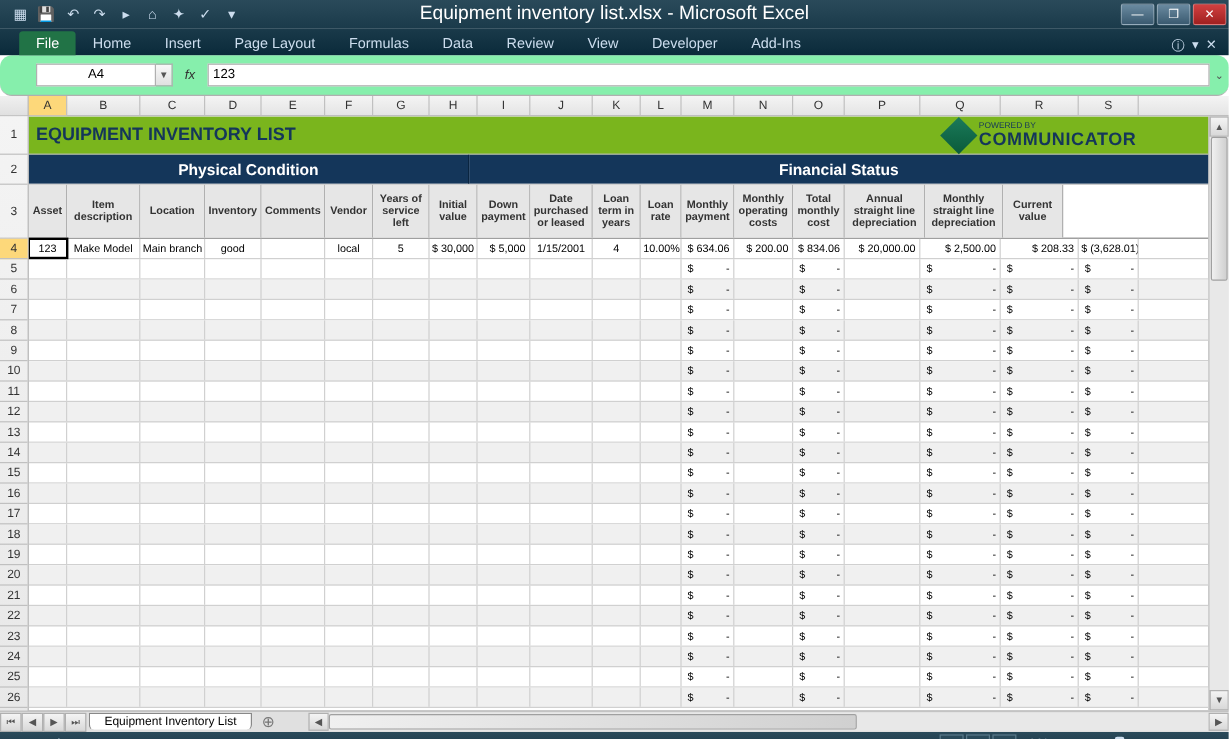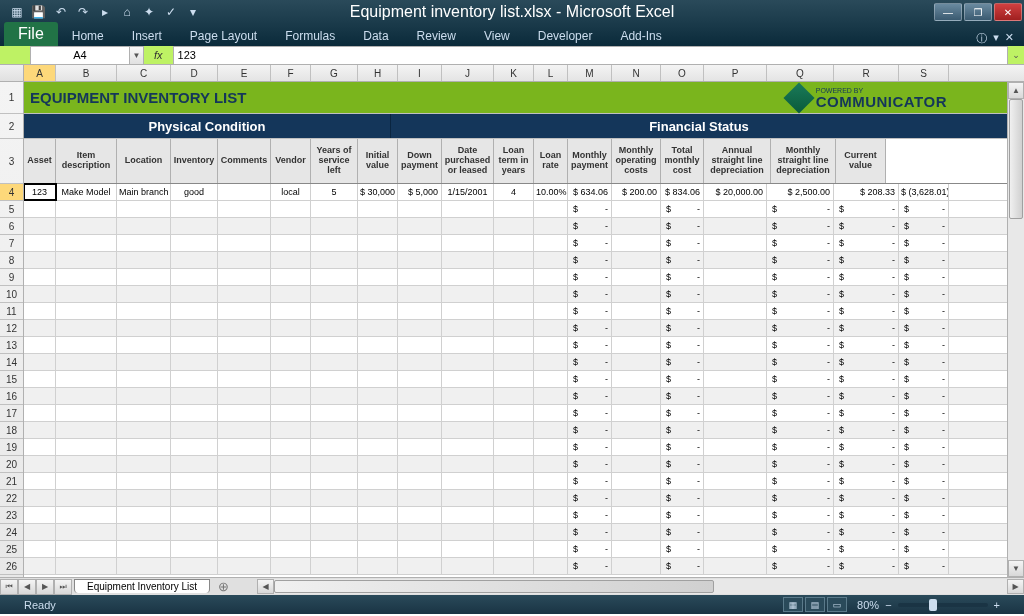--- a/index.html
+++ b/index.html
@@ -9,26 +9,26 @@
 .titlebar { height: 24px; background: linear-gradient(#2a4a5a, #1a3a4a); display: flex; align-items: center; color: #fff; position: relative; }
 .titlebar .qat { display: flex; gap: 4px; padding-left: 8px; align-items: center; }
 .titlebar .qat-btn { width: 18px; height: 18px; display: flex; align-items: center; justify-content: center; color: #cde; font-size: 12px; }
 .titlebar .title { position: absolute; left: 50%; transform: translateX(-50%); font-size: 16px; color: #fff; }
 .titlebar .winbtns { margin-left: auto; display: flex; }
 .titlebar .winbtn { width: 28px; height: 18px; display: flex; align-items: center; justify-content: center; margin-right: 2px; border: 1px solid rgba(255,255,255,0.3); border-radius: 2px; background: linear-gradient(#6a8aa0,#3a5a70); color: #fff; font-size: 10px; }
 .titlebar .winbtn.close { background: linear-gradient(#d04040,#a02020); }
 
 
 .ribbon { height: 22px; background: linear-gradient(#1a3a4a,#0a2a3a); display: flex; align-items: flex-end; padding-left: 0; position: relative; }
-.file-tab { background: #217346; color: #fff; padding: 3px 14px; font-size: 16px; border-radius: 3px 3px 0 0; margin-left: 4px; }
+.file-tab { background: #217346; color: #fff; padding: 3px 14px; font-size: 12px; border-radius: 3px 3px 0 0; margin-left: 16px; }
 .rtab { color: #cde; padding: 3px 14px; font-size: 12px; cursor: pointer; }
 .ribbon .help { margin-left: auto; display: flex; gap: 6px; padding-right: 10px; color: #cde; }
 
 
-.fbar { height: 19px; background: #bef264; border-bottom: 1px solid #b0b0b0; display: flex; align-items: center; font-size: 11px; }
+.fbar { height: 34px; background: #86efac; border-bottom: 1px solid #b0b0b0; display: flex; align-items: center; font-size: 11px; border-radius: 10px; }
 .namebox { width: 100px; height: 19px; border: 1px solid #b0b0b0; background: #fff; margin-left: 30px; text-align: center; line-height: 17px; }
 .namebox-dd { width: 14px; height: 19px; border: 1px solid #b0b0b0; border-left: none; background: linear-gradient(#f8f8f8,#e0e0e0); display: flex; align-items: center; justify-content: center; font-size: 8px; color: #555; }
 .fx { padding: 0 10px; font-style: italic; color: #333; }
 .formula-input { flex: 1; height: 19px; border: 1px solid #b0b0b0; background: #fff; padding: 0 4px; line-height: 17px; }
 .fbar-expand { width: 16px; text-align: center; color: #555; font-size: 9px; }
 
 
 .colhdr-row { height: 17px; background: linear-gradient(#f4f4f4,#e4e4e4); display: flex; border-bottom: 1px solid #b0b0b0; }
 .rowhdr-corner { width: 24px; border-right: 1px solid #b0b0b0; background: linear-gradient(#f0f0f0,#e0e0e0); }
 .colhdr { border-right: 1px solid #c0c0c0; text-align: center; font-size: 10px; line-height: 17px; color: #333; }

